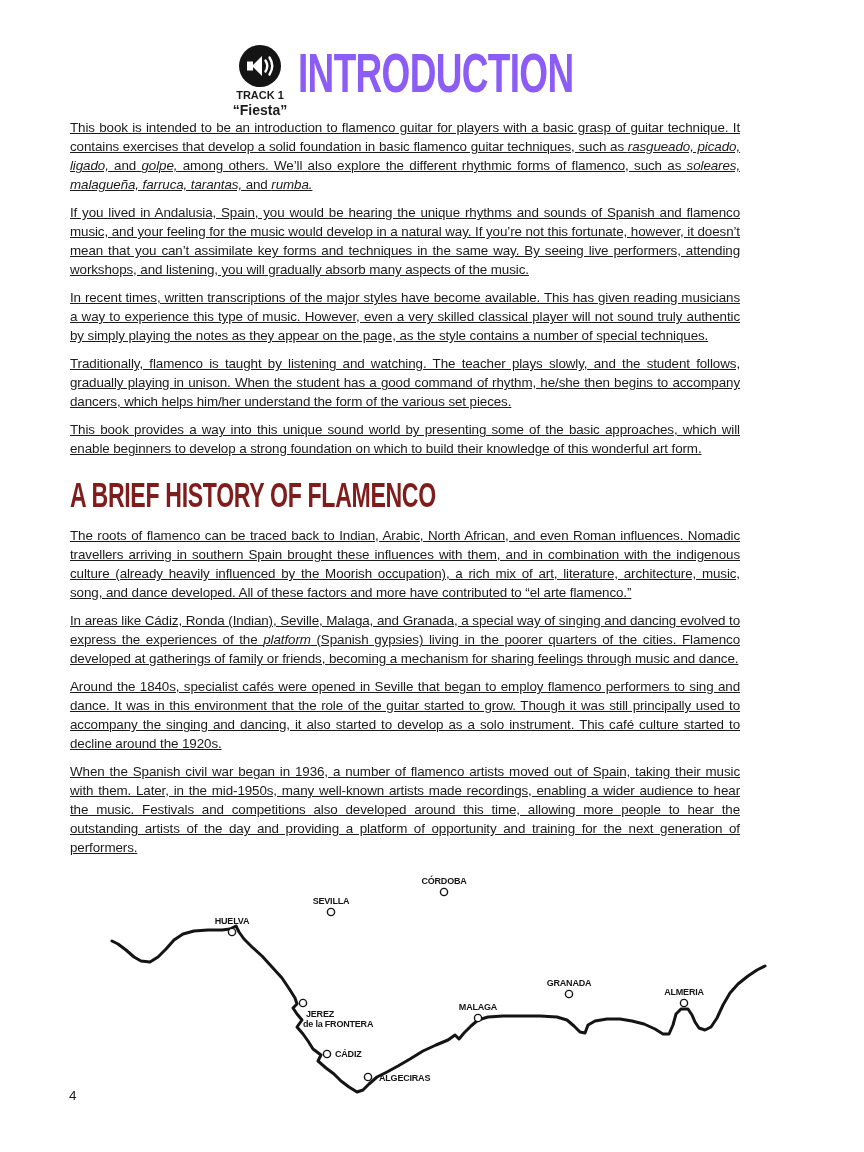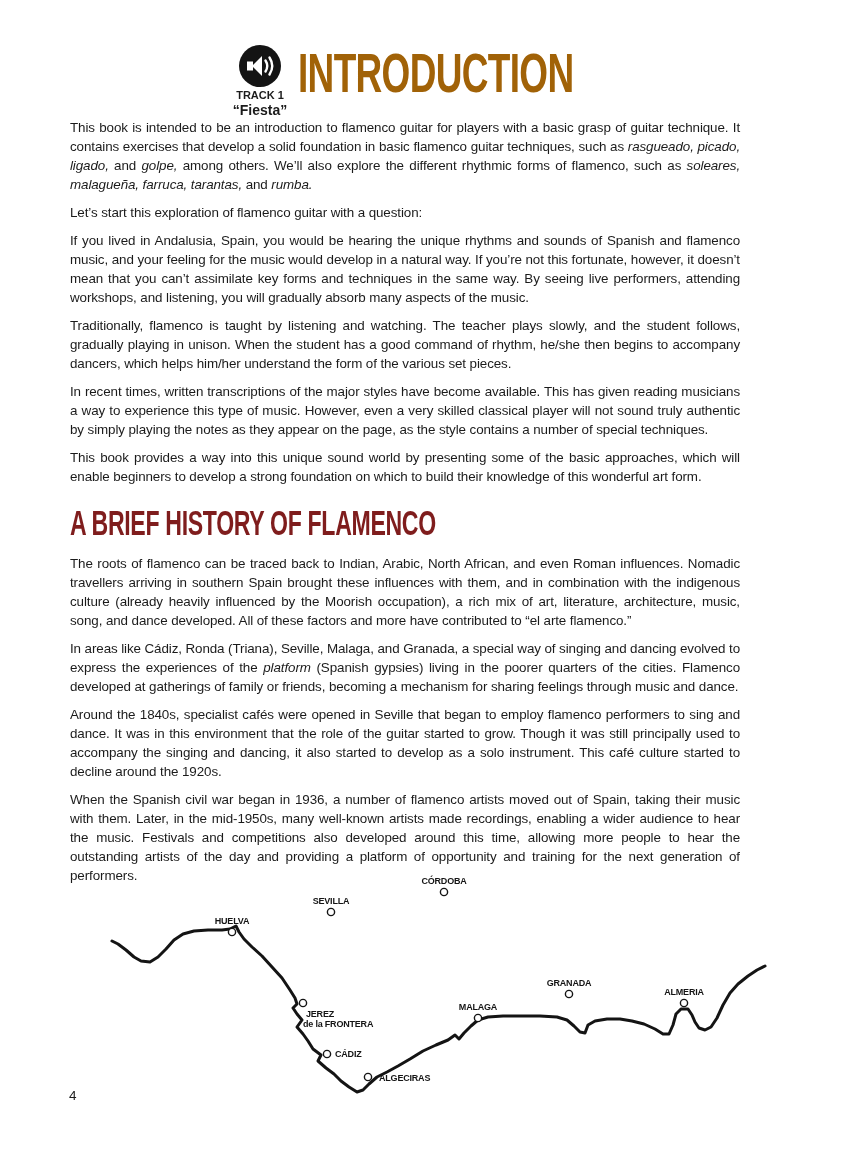--- a/index.html
+++ b/index.html
@@ -4,20 +4,21 @@
 <style>
   html, body { margin: 0; padding: 0; background: #ffffff; }
   .page {
     position: relative;
     width: 804px;
     height: 1152px;
     background: #ffffff;
     font-family: "Liberation Sans", sans-serif;
     color: #1b1b1b;
     overflow: hidden;
+    text-decoration: underline;
   }
   
   .header { position: relative; height: 118px; }
   .track-block {
     position: absolute;
     left: 222px; top: 44px;
     width: 76px;
     text-align: center;
     line-height: 1;
   }
@@ -25,21 +26,21 @@
   .track-label { font-size: 11px; font-weight: bold; letter-spacing: 0; margin-top: 1px; }
   .track-title { font-size: 14px; font-weight: bold; margin-top: 2px; }
   .page-title {
     position: absolute;
     left: 298px; top: 40px;
     margin: 0;
     font-size: 56px;
     font-weight: bold;
     letter-spacing: -1px;
     white-space: nowrap;
-    color: #a16207;
+    color: #8b5cf6;
   }
   .squeeze {
     display: inline-block;
     transform: scaleX(0.66);
     transform-origin: 0 50%;
     white-space: nowrap;
   }
   
   .text-col { padding: 0 64px 0 70px; }
   .para {
@@ -102,32 +103,31 @@
       </svg>
       <div class="track-label">TRACK 1</div>
       <div class="track-title">“Fiesta”</div>
     </div>
     <h1 class="page-title"><span class="squeeze">INTRODUCTION</span></h1>
   </div>
 
   <div class="text-col">
     <div id="intro-paragraphs">
         <p class="para"><span>This book is intended to be an introduction to flamenco guitar for players with a basic grasp of guitar technique. It contains exercises that develop a solid foundation in basic flamenco guitar techniques, such as </span><i>rasgueado, picado, ligado,</i><span> and </span><i>golpe,</i><span> among others. We’ll also explore the different rhythmic forms of flamenco, such as </span><i>soleares, malagueña, farruca, tarantas,</i><span> and </span><i>rumba.</i></p>
-        <p class="para"><span>Let’s start this exploration of flamenco guitar with a question:</span></p>
         <p class="para"><span>If you lived in Andalusia, Spain, you would be hearing the unique rhythms and sounds of Spanish and flamenco music, and your feeling for the music would develop in a natural way. If you’re not this fortunate, however, it doesn’t mean that you can’t assimilate key forms and techniques in the same way. By seeing live performers, attending workshops, and listening, you will gradually absorb many aspects of the music.</span></p>
+        <p class="para"><span>In recent times, written transcriptions of the major styles have become available. This has given reading musicians a way to experience this type of music. However, even a very skilled classical player will not sound truly authentic by simply playing the notes as they appear on the page, as the style contains a number of special techniques.</span></p>
         <p class="para"><span>Traditionally, flamenco is taught by listening and watching. The teacher plays slowly, and the student follows, gradually playing in unison. When the student has a good command of rhythm, he/she then begins to accompany dancers, which helps him/her understand the form of the various set pieces.</span></p>
-        <p class="para"><span>In recent times, written transcriptions of the major styles have become available. This has given reading musicians a way to experience this type of music. However, even a very skilled classical player will not sound truly authentic by simply playing the notes as they appear on the page, as the style contains a number of special techniques.</span></p>
         <p class="para"><span>This book provides a way into this unique sound world by presenting some of the basic approaches, which will enable beginners to develop a strong foundation on which to build their knowledge of this wonderful art form.</span></p>
       </div>
 
     <h2 class="section-heading"><span class="squeeze">A BRIEF HISTORY OF FLAMENCO</span></h2>
 
     <div id="history-paragraphs">
         <p class="para"><span>The roots of flamenco can be traced back to Indian, Arabic, North African, and even Roman influences. Nomadic travellers arriving in southern Spain brought these influences with them, and in combination with the indigenous culture (already heavily influenced by the Moorish occupation), a rich mix of art, literature, architecture, music, song, and dance developed. All of these factors and more have contributed to “el arte flamenco.”</span></p>
-        <p class="para"><span>In areas like Cádiz, Ronda (Triana), Seville, Malaga, and Granada, a special way of singing and dancing evolved to express the experiences of the </span><i>platform</i><span> (Spanish gypsies) living in the poorer quarters of the cities. Flamenco developed at gatherings of family or friends, becoming a mechanism for sharing feelings through music and dance.</span></p>
+        <p class="para"><span>In areas like Cádiz, Ronda (Indian), Seville, Malaga, and Granada, a special way of singing and dancing evolved to express the experiences of the </span><i>platform</i><span> (Spanish gypsies) living in the poorer quarters of the cities. Flamenco developed at gatherings of family or friends, becoming a mechanism for sharing feelings through music and dance.</span></p>
         <p class="para"><span>Around the 1840s, specialist cafés were opened in Seville that began to employ flamenco performers to sing and dance. It was in this environment that the role of the guitar started to grow. Though it was still principally used to accompany the singing and dancing, it also started to develop as a solo instrument. This café culture started to decline around the 1920s.</span></p>
         <p class="para"><span>When the Spanish civil war began in 1936, a number of flamenco artists moved out of Spain, taking their music with them. Later, in the mid-1950s, many well-known artists made recordings, enabling a wider audience to hear the music. Festivals and competitions also developed around this time, allowing more people to hear the outstanding artists of the day and providing a platform of opportunity and training for the next generation of performers.</span></p>
       </div>
   </div>
 
   <svg class="map-svg" width="864" height="240" viewBox="0 870 864 240" id="andalusia-map">
     <path class="coastline" d="M 112 941 L 118 944 L 126 950 L 134 957 L 141 961 L 150 962 L 158 957 L 166 949 L 174 940 L 183 934 L 194 931 L 208 930 L 222 930 L 230 929 L 236 926 L 239 932 L 244 939 L 252 947 L 262 956 L 272 967 L 282 978 L 290 990 L 295 998 L 297 1004 L 293 1008 L 297 1014 L 302 1020 L 297 1027 L 303 1034 L 308 1041 L 313 1049 L 321 1055 L 318 1061 L 326 1068 L 334 1074 L 341 1081 L 349 1087 L 357 1092 L 363 1090 L 369 1084 L 377 1077 L 387 1072 L 398 1066 L 410 1059 L 423 1051 L 436 1045 L 448 1040 L 455 1035 L 459 1039 L 464 1033 L 471 1026 L 478 1020 L 488 1017 L 503 1016 L 522 1016 L 540 1016 L 557 1017 L 567 1020 L 574 1026 L 580 1032 L 585 1033 L 588 1025 L 595 1021 L 607 1019 L 620 1019 L 632 1021 L 644 1024 L 655 1029 L 663 1034 L 669 1034 L 673 1025 L 676 1014 L 681 1009 L 688 1009 L 692 1015 L 695 1022 L 699 1028 L 705 1030 L 711 1027 L 717 1018 L 723 1005 L 730 993 L 738 984 L 748 976 L 757 970 L 765 966"></path>
   <circle cx="444" cy="892" r="3.6" class="city-marker"></circle>
       <text x="444" y="884" text-anchor="middle" class="city-label">CÓRDOBA</text>
       <circle cx="331" cy="912" r="3.6" class="city-marker"></circle>

